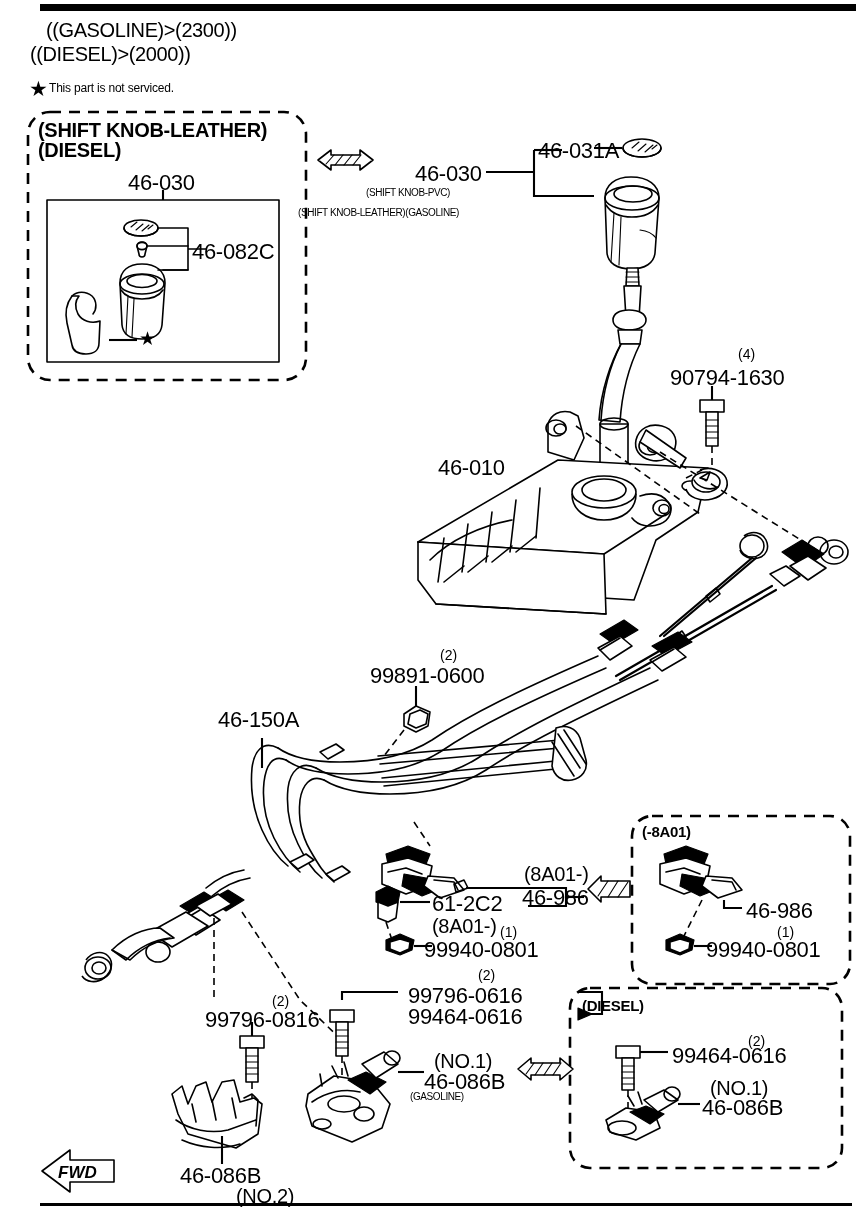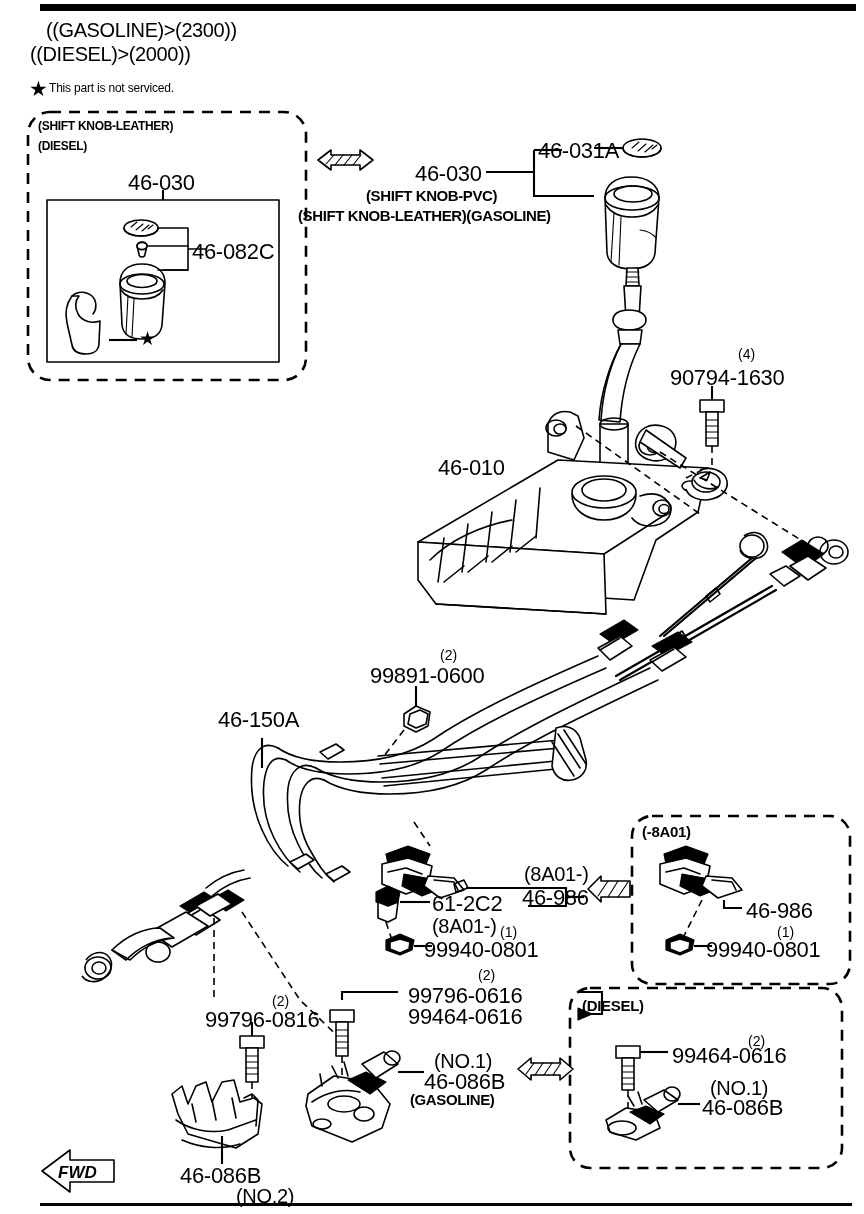--- a/index.html
+++ b/index.html
@@ -5,23 +5,23 @@
   html,body{margin:0;padding:0;background:#ffffff;}
   body{width:864px;height:1214px;position:relative;overflow:hidden;
        font-family:"Liberation Sans","DejaVu Sans",sans-serif;color:#000;}
   #sheet{position:absolute;inset:0;width:864px;height:1214px;}
   .lbl{position:absolute;white-space:pre;font-family:"Liberation Sans",sans-serif;
        color:#000;line-height:1.05;}
   .pn{font-size:22px;letter-spacing:-0.3px;}
   .qty{font-size:14px;}
   .hdr{font-size:20px;letter-spacing:-0.4px;}
   .note{font-size:12px;letter-spacing:-0.2px;}
-  .boxttl{font-size:12px;font-weight:bold;letter-spacing:-0.3px;}
+  .boxttl{font-size:20px;font-weight:bold;letter-spacing:-0.3px;}
   .boxttl2{font-size:15px;font-weight:bold;letter-spacing:-0.3px;}
-  .sub{font-size:15px;font-weight:bold;letter-spacing:-0.4px;}
+  .sub{font-size:10px;font-weight:normal;letter-spacing:-0.4px;}
   .subn{font-size:20px;letter-spacing:-0.3px;}
   .topbar{position:absolute;left:40px;top:4px;width:816px;height:7px;background:#000;}
   .botrule{position:absolute;left:40px;top:1203px;width:812px;height:3px;background:#000;}
   svg{position:absolute;left:0;top:0;overflow:visible;}
   .st{fill:none;stroke:#000;stroke-width:1.6;stroke-linecap:round;stroke-linejoin:round;}
   .st2{fill:none;stroke:#000;stroke-width:2.2;stroke-linecap:round;stroke-linejoin:round;}
   .stt{fill:none;stroke:#000;stroke-width:1.1;stroke-linecap:round;stroke-linejoin:round;}
   .dash{fill:none;stroke:#000;stroke-width:1.6;stroke-dasharray:7 5;stroke-linecap:butt;}
   .dashbox{fill:none;stroke:#000;stroke-width:2.6;stroke-dasharray:11 8;stroke-linecap:butt;}
   .fill{fill:#000;stroke:#000;stroke-width:1.2;stroke-linejoin:round;}

